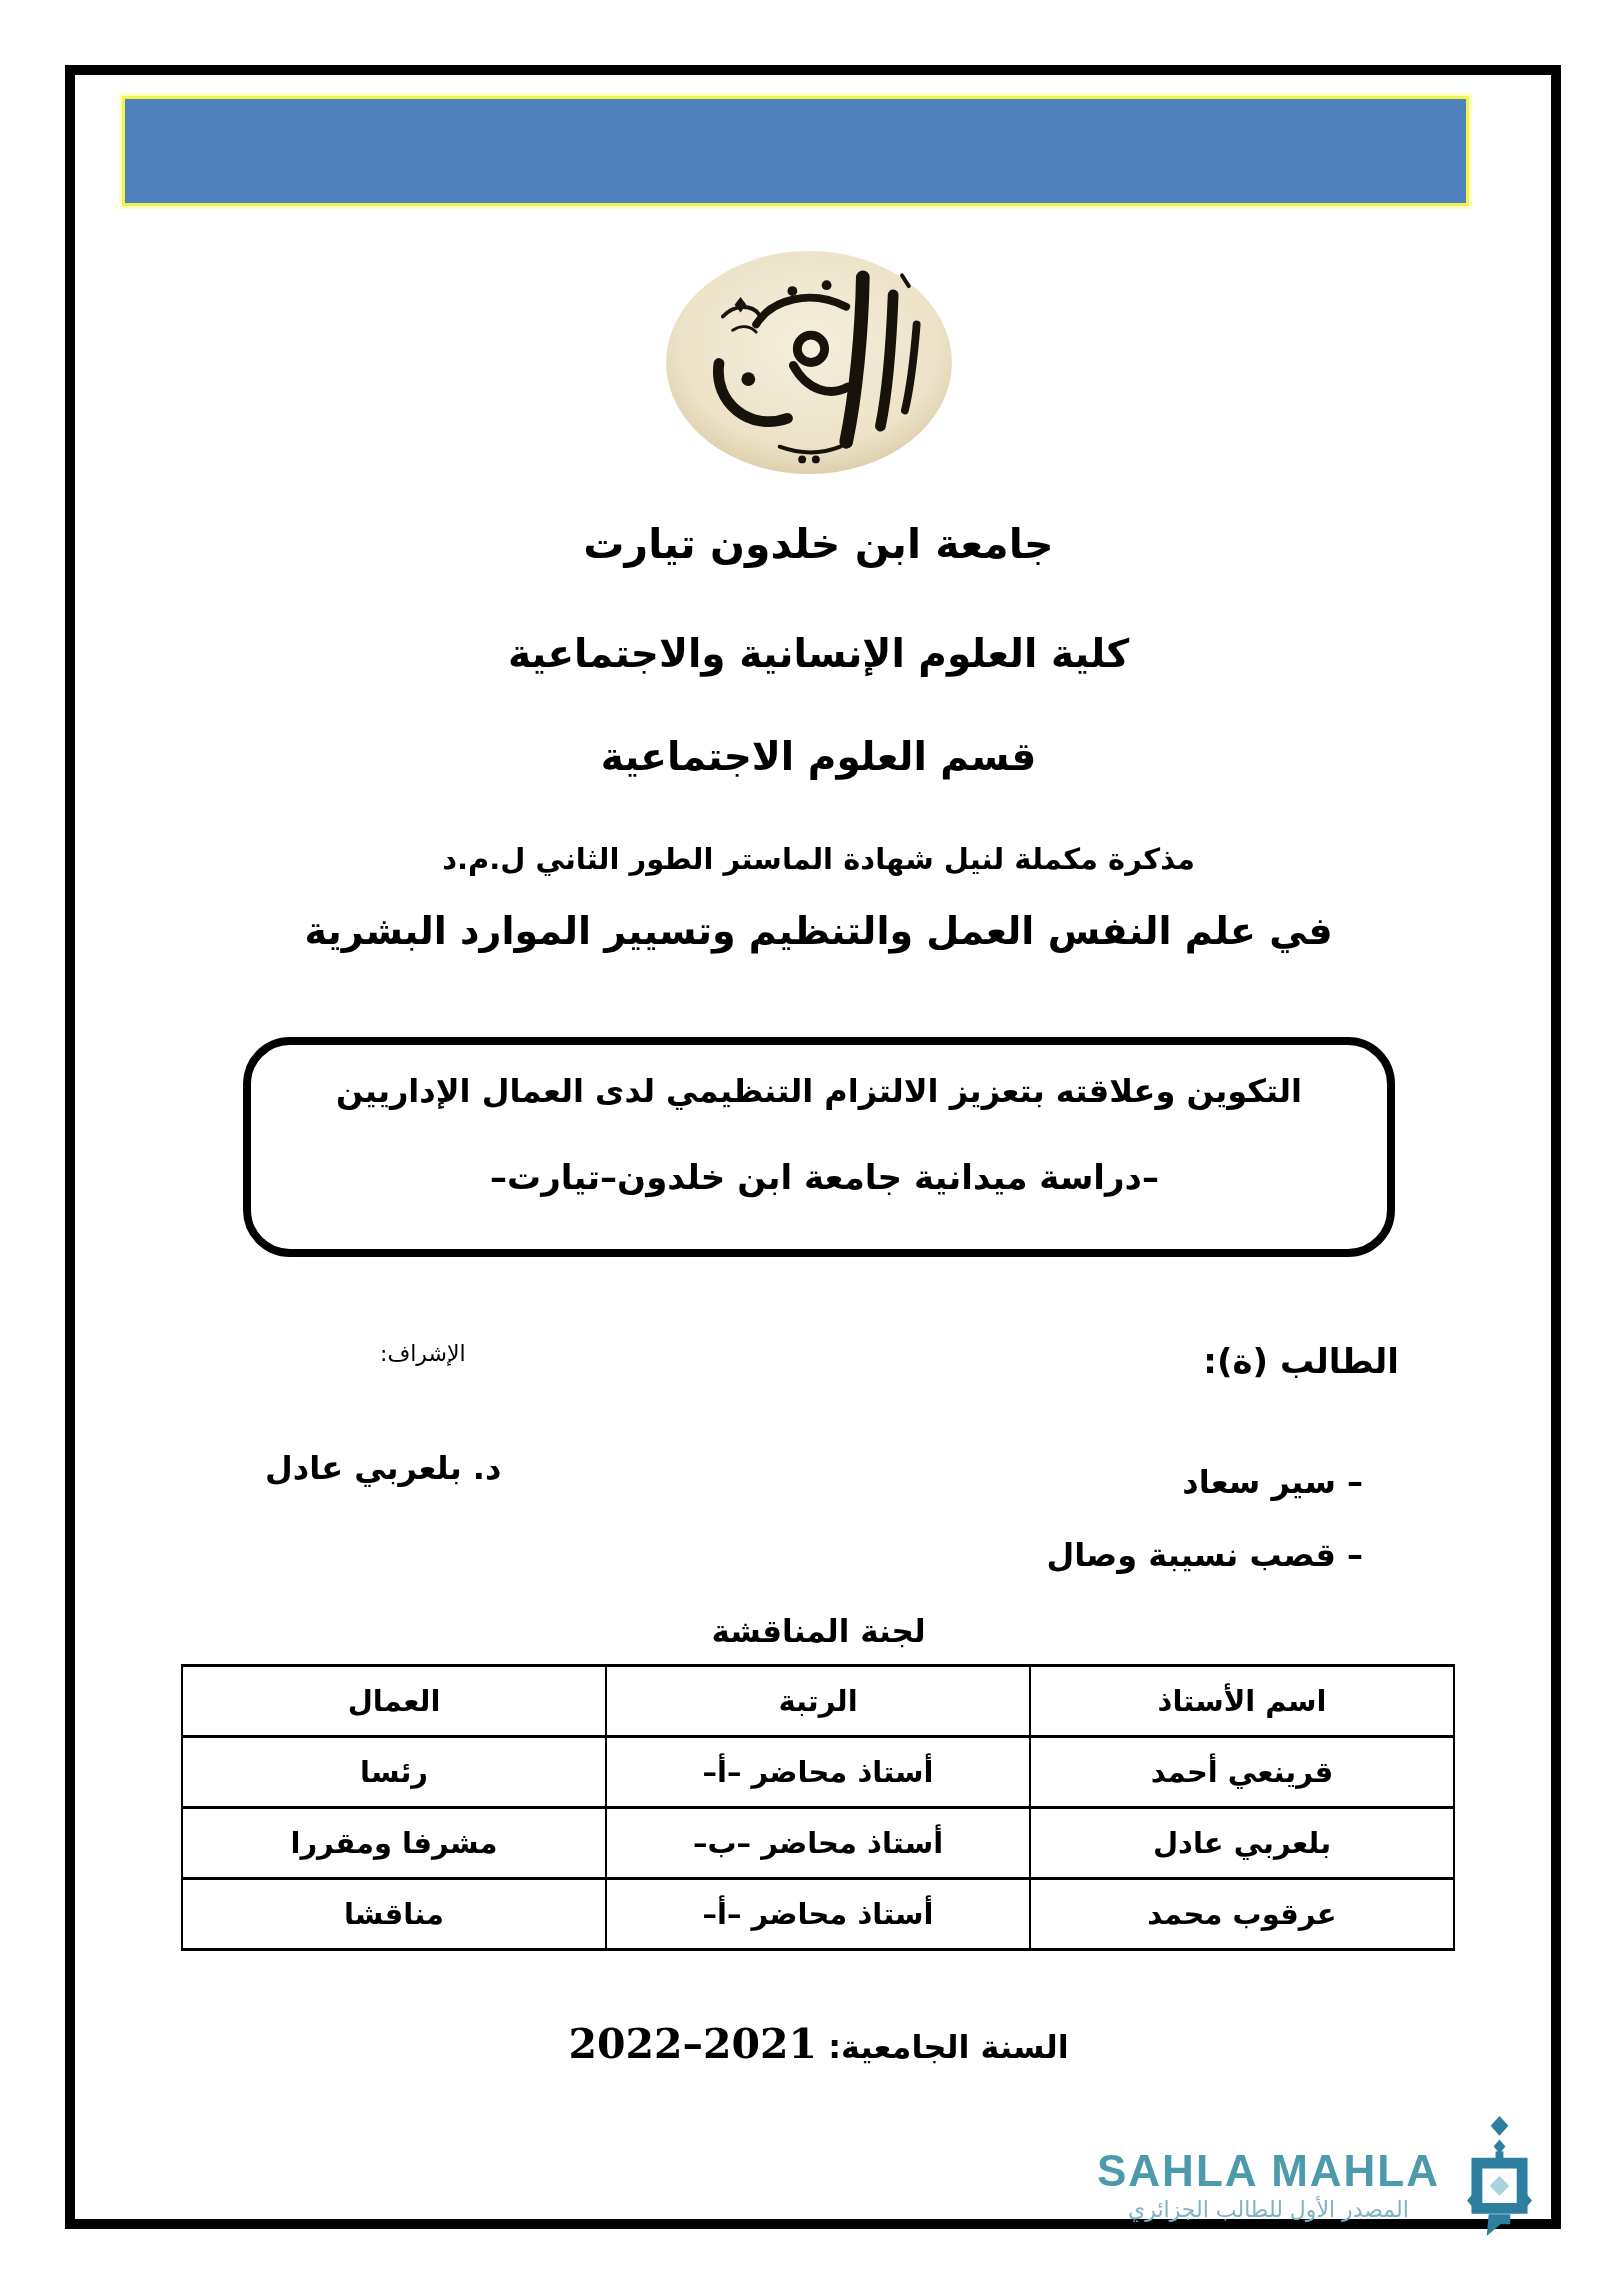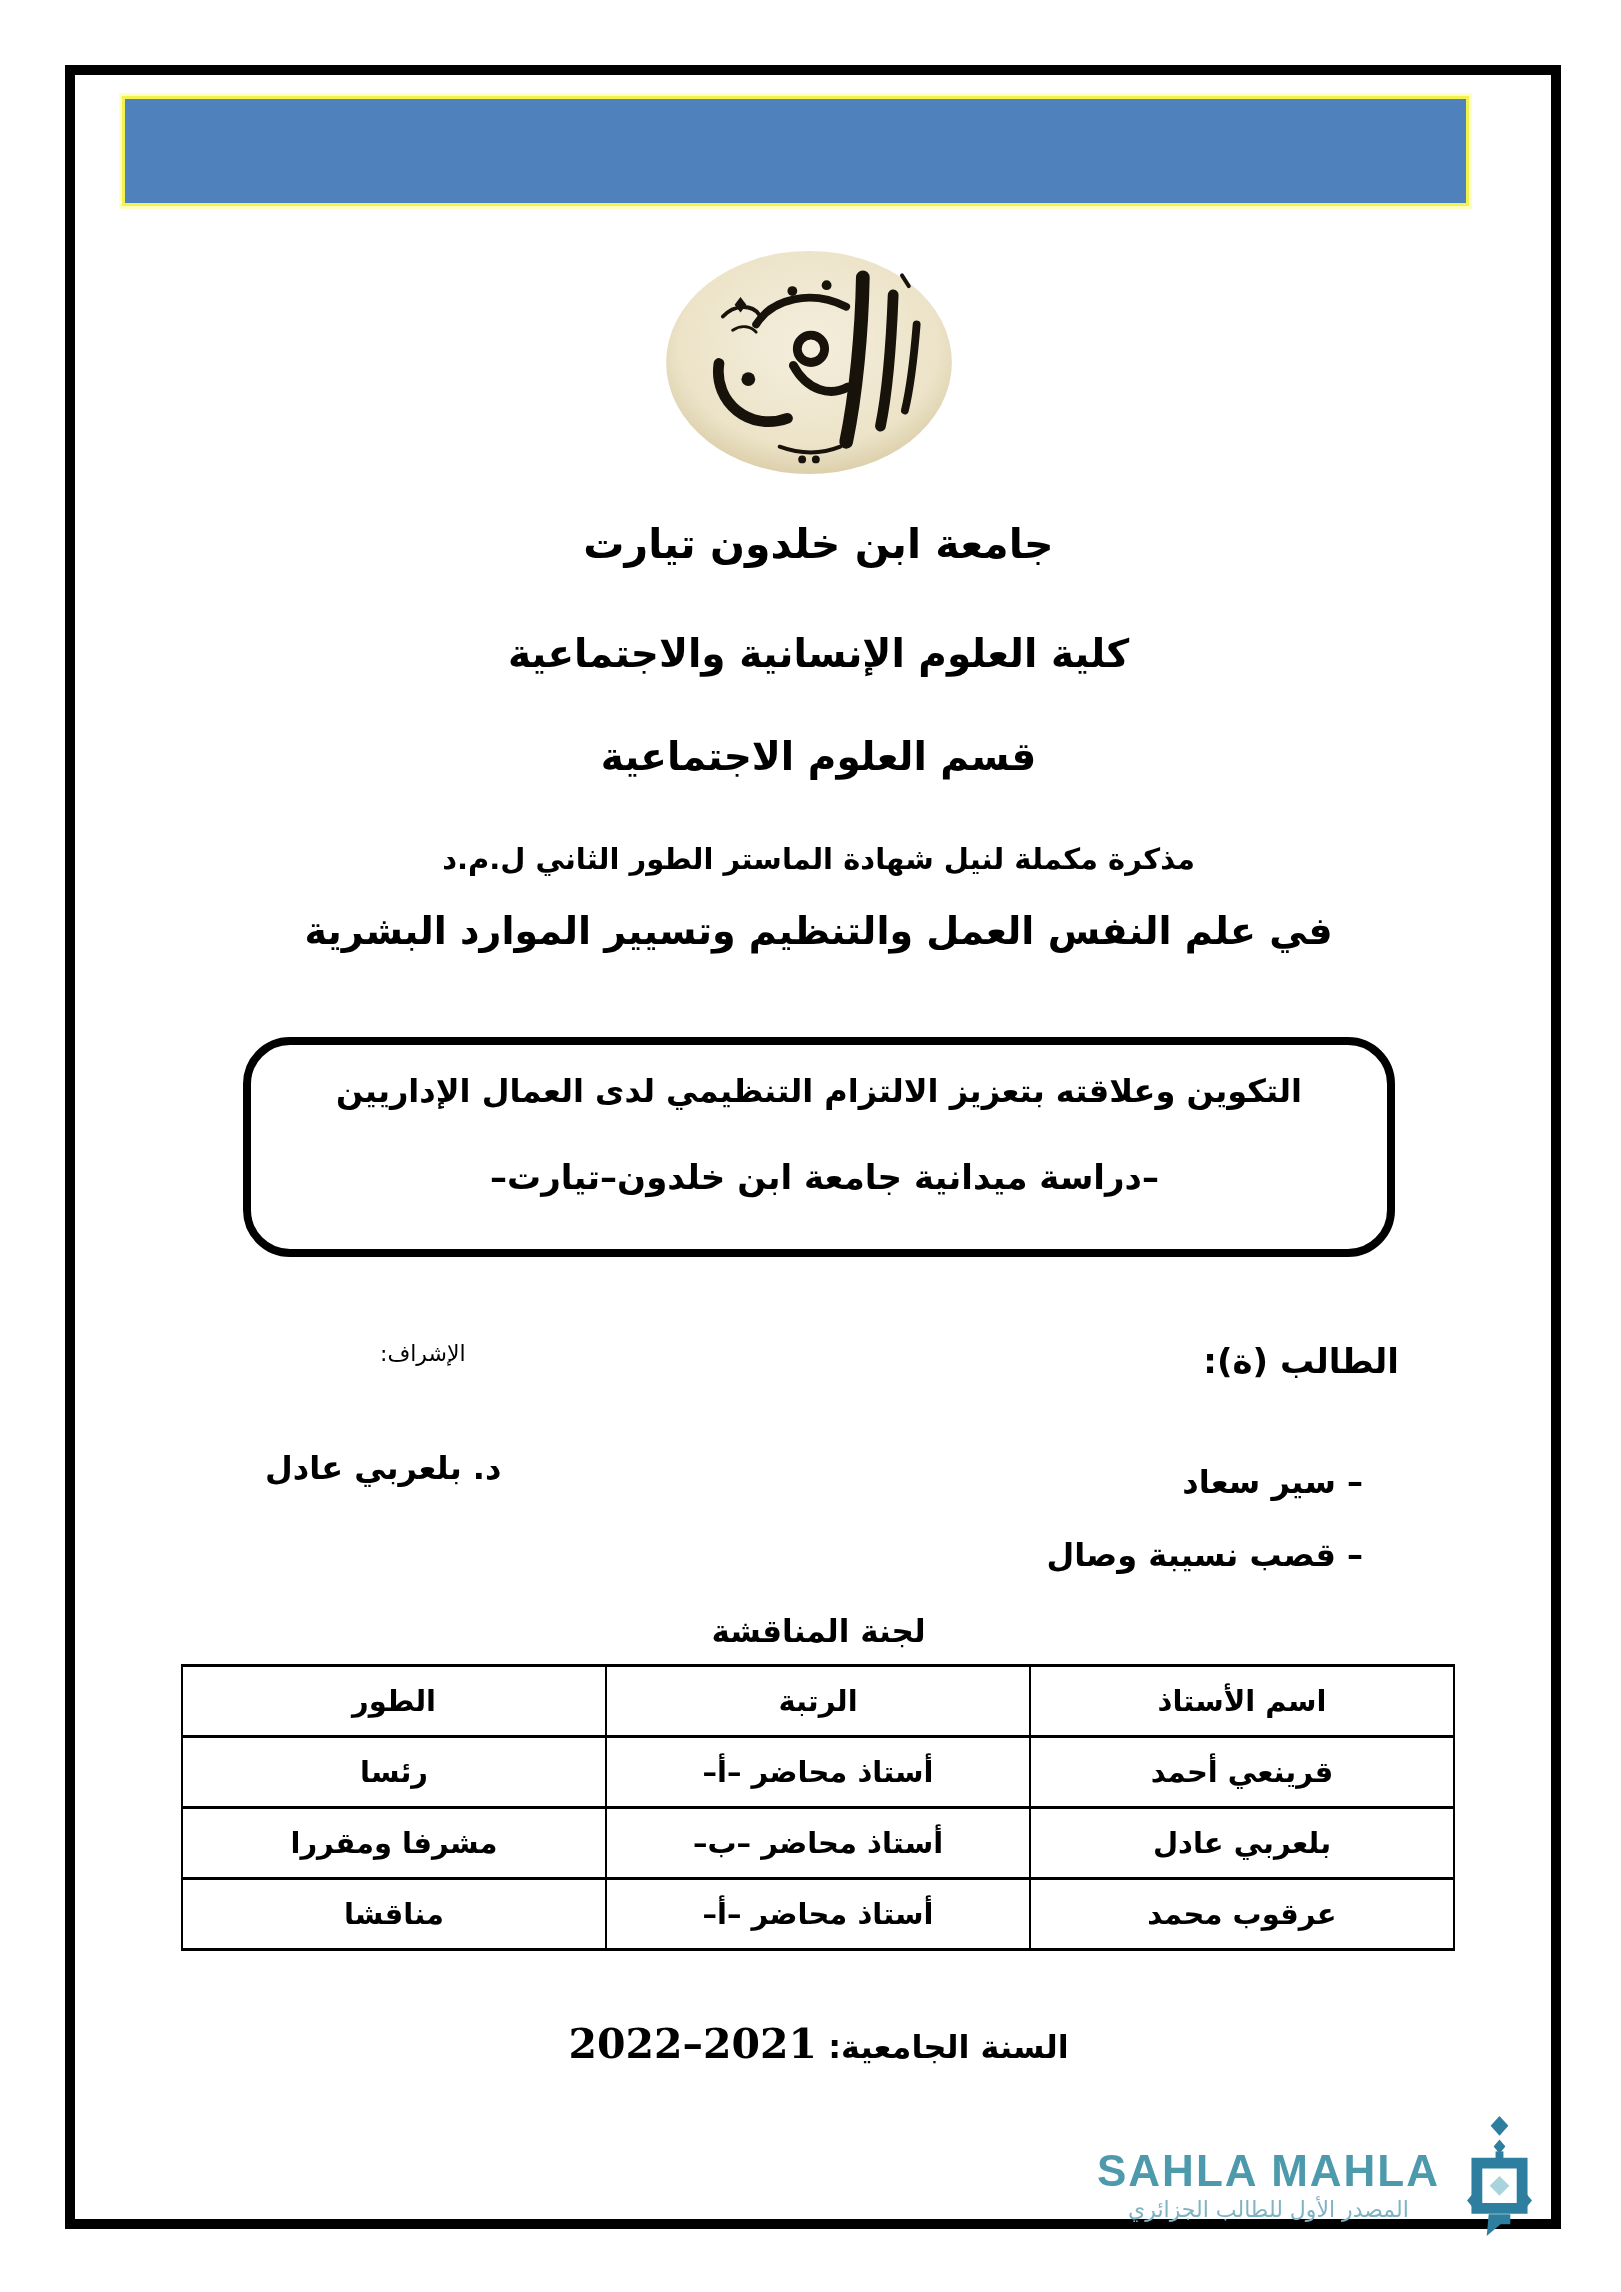--- a/index.html
+++ b/index.html
@@ -128,21 +128,21 @@
 
   <div class="supervisor">د. بلعربي عادل</div>
 
   <div class="center-line committee-title rtl">لجنة المناقشة</div>
 
   <table class="jury">
     <tbody>
       <tr>
         <td>اسم الأستاذ</td>
         <td>الرتبة</td>
-        <td>الطور</td>
+        <td>العمال</td>
       </tr>
       <tr>
         <td>قرينعي أحمد</td>
         <td>أستاذ محاضر –أ–</td>
         <td>رئسا</td>
       </tr>
       <tr>
         <td>بلعربي عادل</td>
         <td>أستاذ محاضر –ب–</td>
         <td>مشرفا ومقررا</td>

